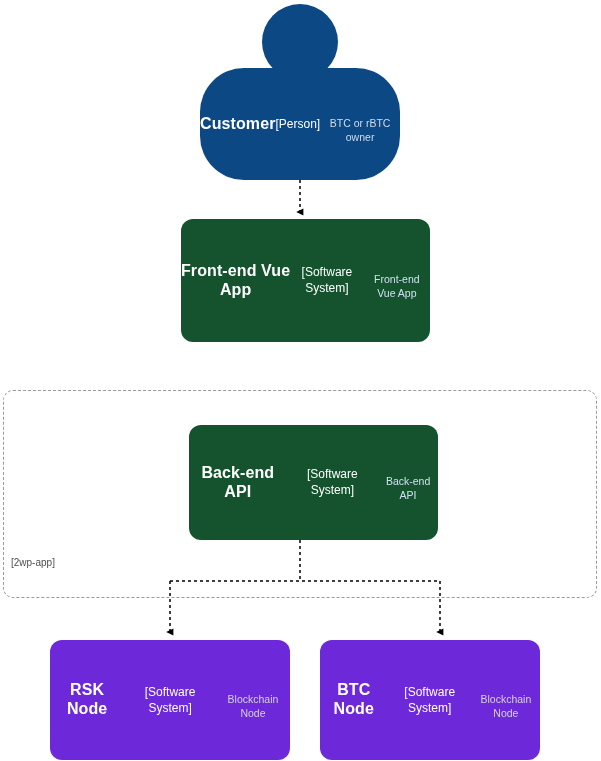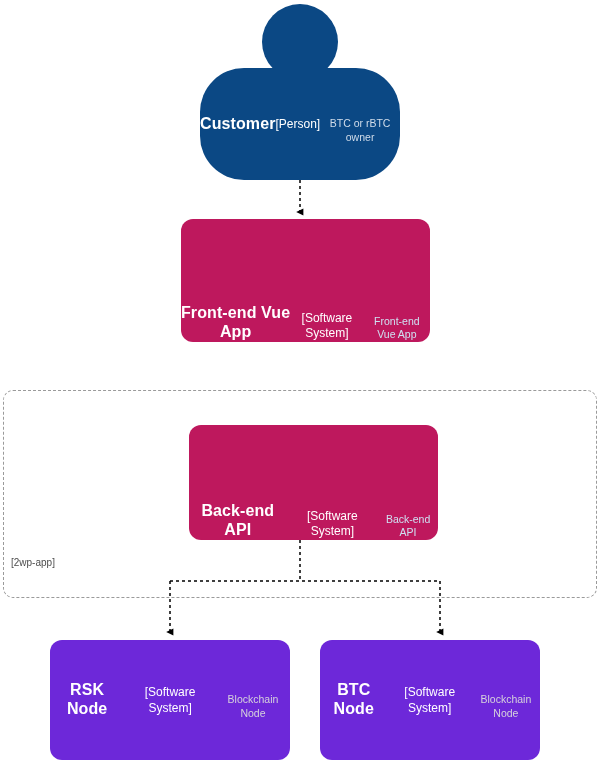--- a/index.html
+++ b/index.html
@@ -68,22 +68,21 @@
   .person-body .n-desc { color: #d0dcea; }
   .person-head {
     position: absolute;
     background: #0b4884;
     border-radius: 50%;
     z-index: 2;
   }
 
   
   .system-blue {
-    background: #be185d;
-    align-items: flex-end;
+    background: #14532d;
   }
   .system-blue .n-desc { color: #cfe0f2; }
 
   
   .system-gray {
     background: #6d28d9;
   }
   .system-gray .n-desc { color: #d6d1dc; }
 
   

